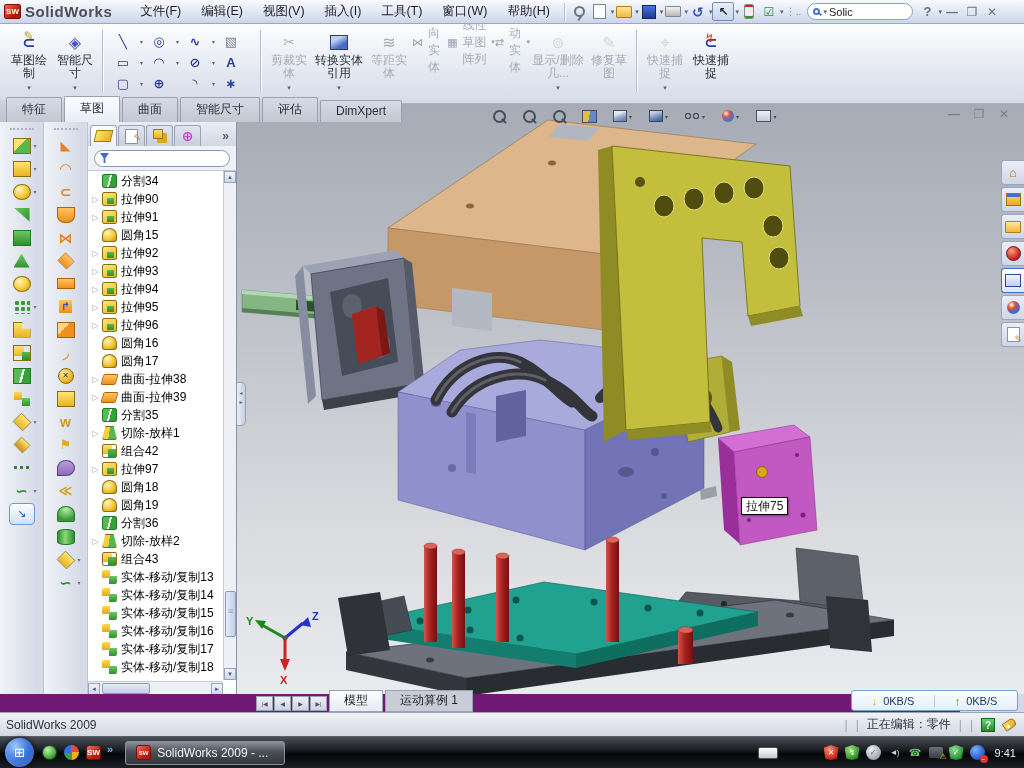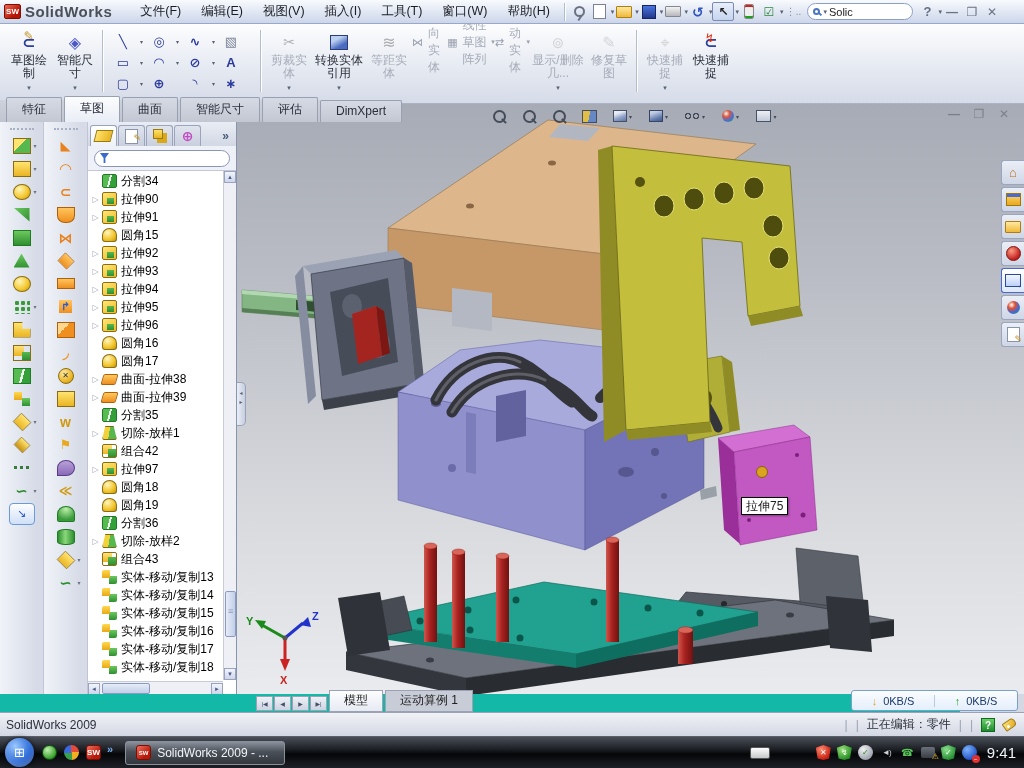--- a/index.html
+++ b/index.html
@@ -186,21 +186,21 @@
 .custom-properties-icon::before{content:"";width:11px;height:13px;background:#fff;border:1px solid #8a94a8}
 .custom-properties-icon::after{content:"✎";position:absolute;font-size:9px;color:#c09020;right:2px;bottom:2px}
 
 
 .netwidget{position:absolute;left:851px;top:690px;width:167px;height:21px;z-index:8;background:linear-gradient(#fbfdff,#e4eefa);border:1px solid #7aa0cc;border-radius:3px;display:flex;align-items:center;font-size:11px;color:#1a3a6a}
 .netcell{flex:1;display:flex;align-items:center;justify-content:center;gap:6px}
 .netcell+.netcell{border-left:1px solid #b8cce0}
 .dn-arrow{color:#e8a020;font-weight:bold}.up-arrow{color:#2aa02a;font-weight:bold}
 
 
-.modeltabs{position:absolute;left:0;top:694px;width:960px;height:18px;background:#14b8a6;z-index:4;display:flex;align-items:flex-end}
+.modeltabs{position:absolute;left:0;top:694px;width:960px;height:18px;background:#701a75;z-index:4;display:flex;align-items:flex-end}
 .mnav{display:flex;gap:1px;margin-left:256px;margin-bottom:1px}
 .mnav span{width:17px;height:15px;background:linear-gradient(#eef1f7,#cdd3e0);border:1px solid #9aa2b4;font-size:6px;color:#44506a;display:flex;align-items:center;justify-content:center}
 .mtab{padding:1px 14px 2px;font-size:12px;border:1px solid #9aa2b4;background:#c8ccd6;color:#222;margin-left:2px}
 .mtab.active{background:linear-gradient(#fdfdfe,#e6eaf2)}
 
 
 .statusbar{position:absolute;left:0;top:712px;width:1024px;height:24px;background:linear-gradient(#f0f2f6,#d4d8e4);border-top:1px solid #9aa2b4;display:flex;align-items:center;z-index:5;font-size:12px;color:#2a2f3a}
 .sb-left{margin-left:6px}
 .sb-right{margin-left:auto;display:flex;align-items:center;gap:8px;margin-right:8px}
 .sb-sep{color:#9aa2b4}
@@ -233,21 +233,21 @@
 .update-icon{border-radius:50%;background:radial-gradient(circle at 35% 30%,#f0f0f0,#9aa0ac 75%)}
 .update-icon::before{content:"✓";color:#1f8a1f}
 .volume-icon::before{content:"◄)";color:#cfd4da;letter-spacing:-1px}
 .comm-icon::before{content:"☎";color:#58c858;font-size:10px}
 .network-warning-icon{width:14px;height:11px;background:linear-gradient(#6a7078,#3a3f46);border-radius:2px}
 .network-warning-icon::after{content:"⚠";position:absolute;right:-4px;bottom:-3px;font-size:8px;color:#f0c020}
 .defender-icon{background:radial-gradient(circle at 35% 30%,#8ae08a,#1f8a2f 75%)}
 .defender-icon::before{content:"✓"}
 .sync-icon{border-radius:50%;background:radial-gradient(circle at 35% 30%,#7ab0f8,#1f50c8 75%)}
 .sync-icon::after{content:"−";position:absolute;right:-3px;bottom:-3px;width:8px;height:8px;background:#e03030;border-radius:50%;font-size:6px;line-height:8px;text-align:center}
-.clock{color:#eef2f8;font-size:15px;margin-left:4px}
+.clock{color:#eef2f8;font-size:11px;margin-left:4px}
 </style>
 </head>
 <body>
 
 <div class="titlebar">
   <span class="logo-badge">SW</span>
   <span class="logo-text">SolidWorks</span>
   <span style="display:flex">
       <span class="menu-item">文件(F)</span>
       <span class="menu-item">编辑(E)</span>

